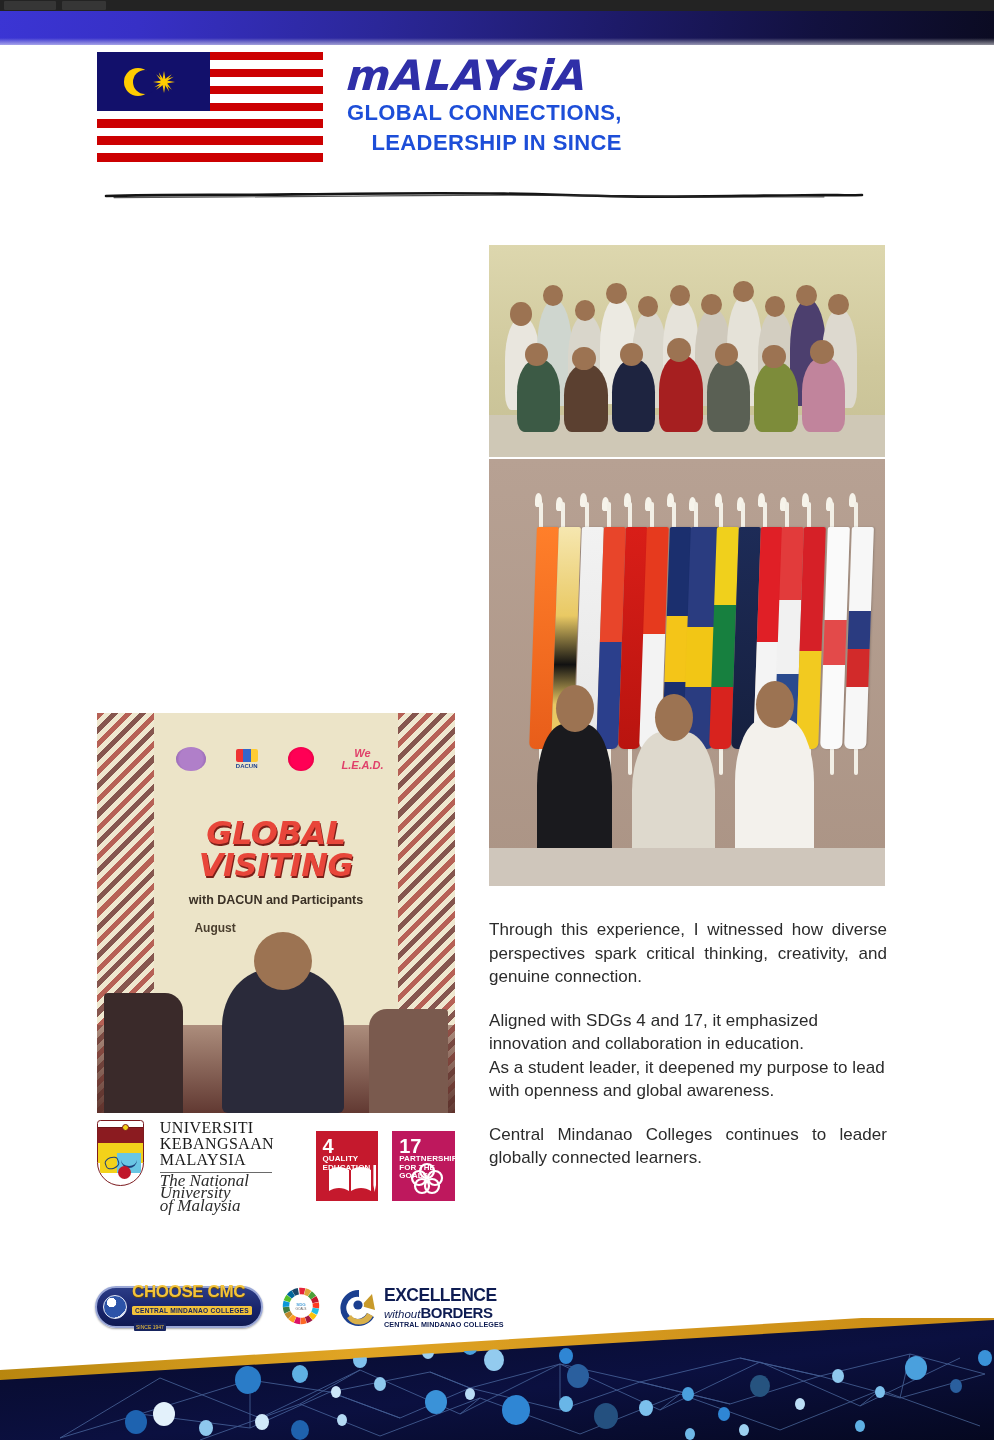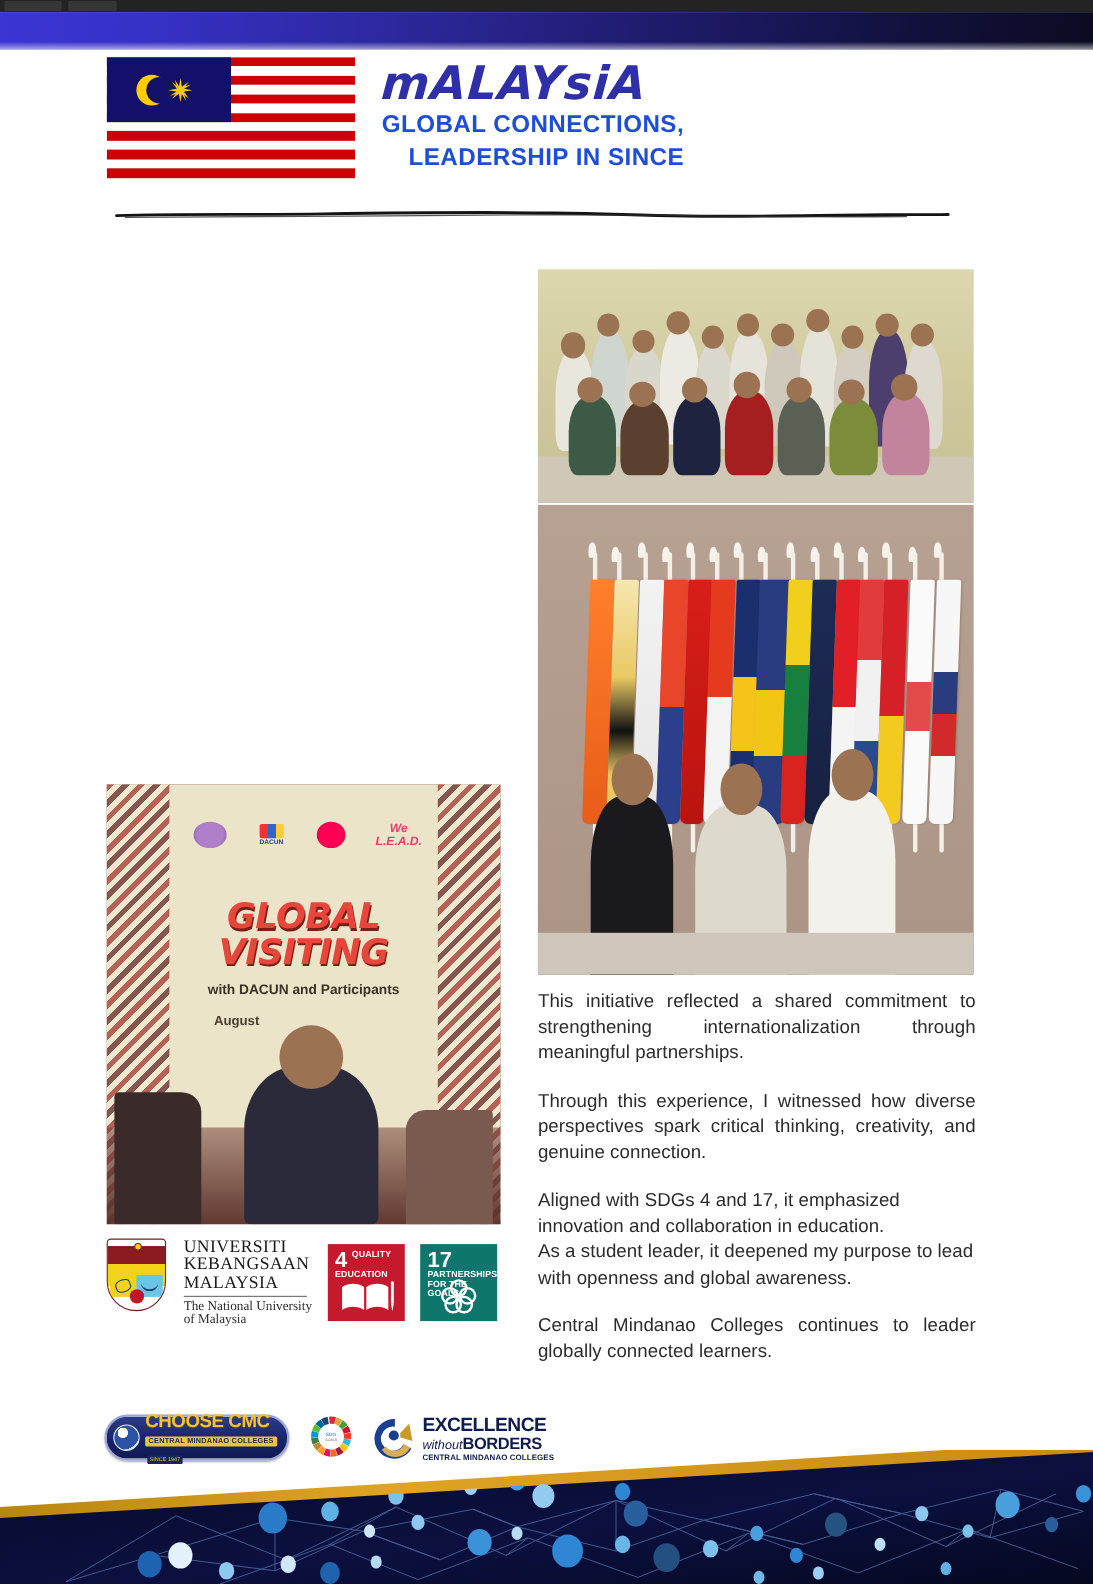--- a/index.html
+++ b/index.html
@@ -224,29 +224,29 @@
     position:absolute; left:20px; bottom:6px; width:13px; height:13px;
     border-radius:50%; background:#c0172a;
   }
   .ukm-text { line-height: 1.02; }
   .ukm-text .l {
     font-family:"Liberation Serif", serif; font-size:16px;
     letter-spacing:.4px; color:#1a1a1a;
   }
   .ukm-text hr { border:0; border-top:1px solid #6a6a6a; margin:3px 0 2px; width:112px; }
   .ukm-text .tag {
-    font-family:"Liberation Serif", serif; 
-    font-size:12px; line-height:12.5px; color:#2b2b2b;
+    font-family:"Liberation Serif", serif; font-style:italic;
+    font-size:17px; line-height:12.5px; color:#2b2b2b;
   }
   .sdg {
     width: 70px; height: 70px; position: relative; color:#fff;
     padding: 6px 6px 0 7px; overflow:hidden;
   }
   .sdg.n4 { background: #C5192D; }
-  .sdg.n17 { background: #0f766e; }
+  .sdg.n17 { background: #be185d; }
   .sdg .num { font-weight:700; font-size:20px; line-height:18px; float:left; margin-right:4px; }
   .sdg .lbl { font-weight:700; font-size:8px; line-height:8.6px; letter-spacing:.1px; }
   .sdg .ico { position:absolute; left:9px; bottom:6px; width:52px; height:34px; }
   .sdg .ico svg { display:block; }
 
   
   .footer-logos {
     position: absolute; left: 95px; top: 1272px;
     width: 420px; height: 56px;
     display: flex; align-items: flex-end; gap: 16px;
@@ -453,21 +453,20 @@
     <div class="person" style="left:12%; top:62%; width:19%; height:40%; background:#1a1a1e; border-radius:36% 36% 4px 4px;"></div>
     <div class="head" style="left:17%; top:53%; width:9.5%;height:11%;"></div>
     <div class="person" style="left:36%; top:64%; width:21%; height:38%; background:#ded9cd; border-radius:36% 36% 4px 4px;"></div>
     <div class="head" style="left:42%; top:55%; width:9.5%;height:11%;"></div>
     <div class="person" style="left:62%; top:61%; width:20%; height:41%; background:#f3f1ec; border-radius:36% 36% 4px 4px;"></div>
     <div class="head" style="left:67.5%;top:52%;width:9.5%;height:11%;"></div>
     <div style="position:absolute;left:0;bottom:0;width:100%;height:9%;background:#cfc6bb;"></div>
   </div>
 
   <div class="col-right" style="top:898px">
-    <p class="body" style="margin-top:0">This initiative reflected a shared commitment to strengthening internationalization through meaningful partnerships.</p>
     <p class="body">Through this experience, I witnessed how diverse perspectives spark critical thinking, creativity, and genuine connection.</p>
     <p class="body ragged">Aligned with SDGs 4 and 17, it emphasized innovation and collaboration in education.</p>
     <p class="body ragged" style="margin-top:0">As a student leader, it deepened my purpose to lead with openness and global awareness.</p>
     <p class="body">Central Mindanao Colleges continues to leader globally connected learners.</p>
   </div>
 
   <div class="photo photo-poster">
     <div class="poster-bg"></div>
     <div class="poster-border-l"></div>
     <div class="poster-border-r"></div>

